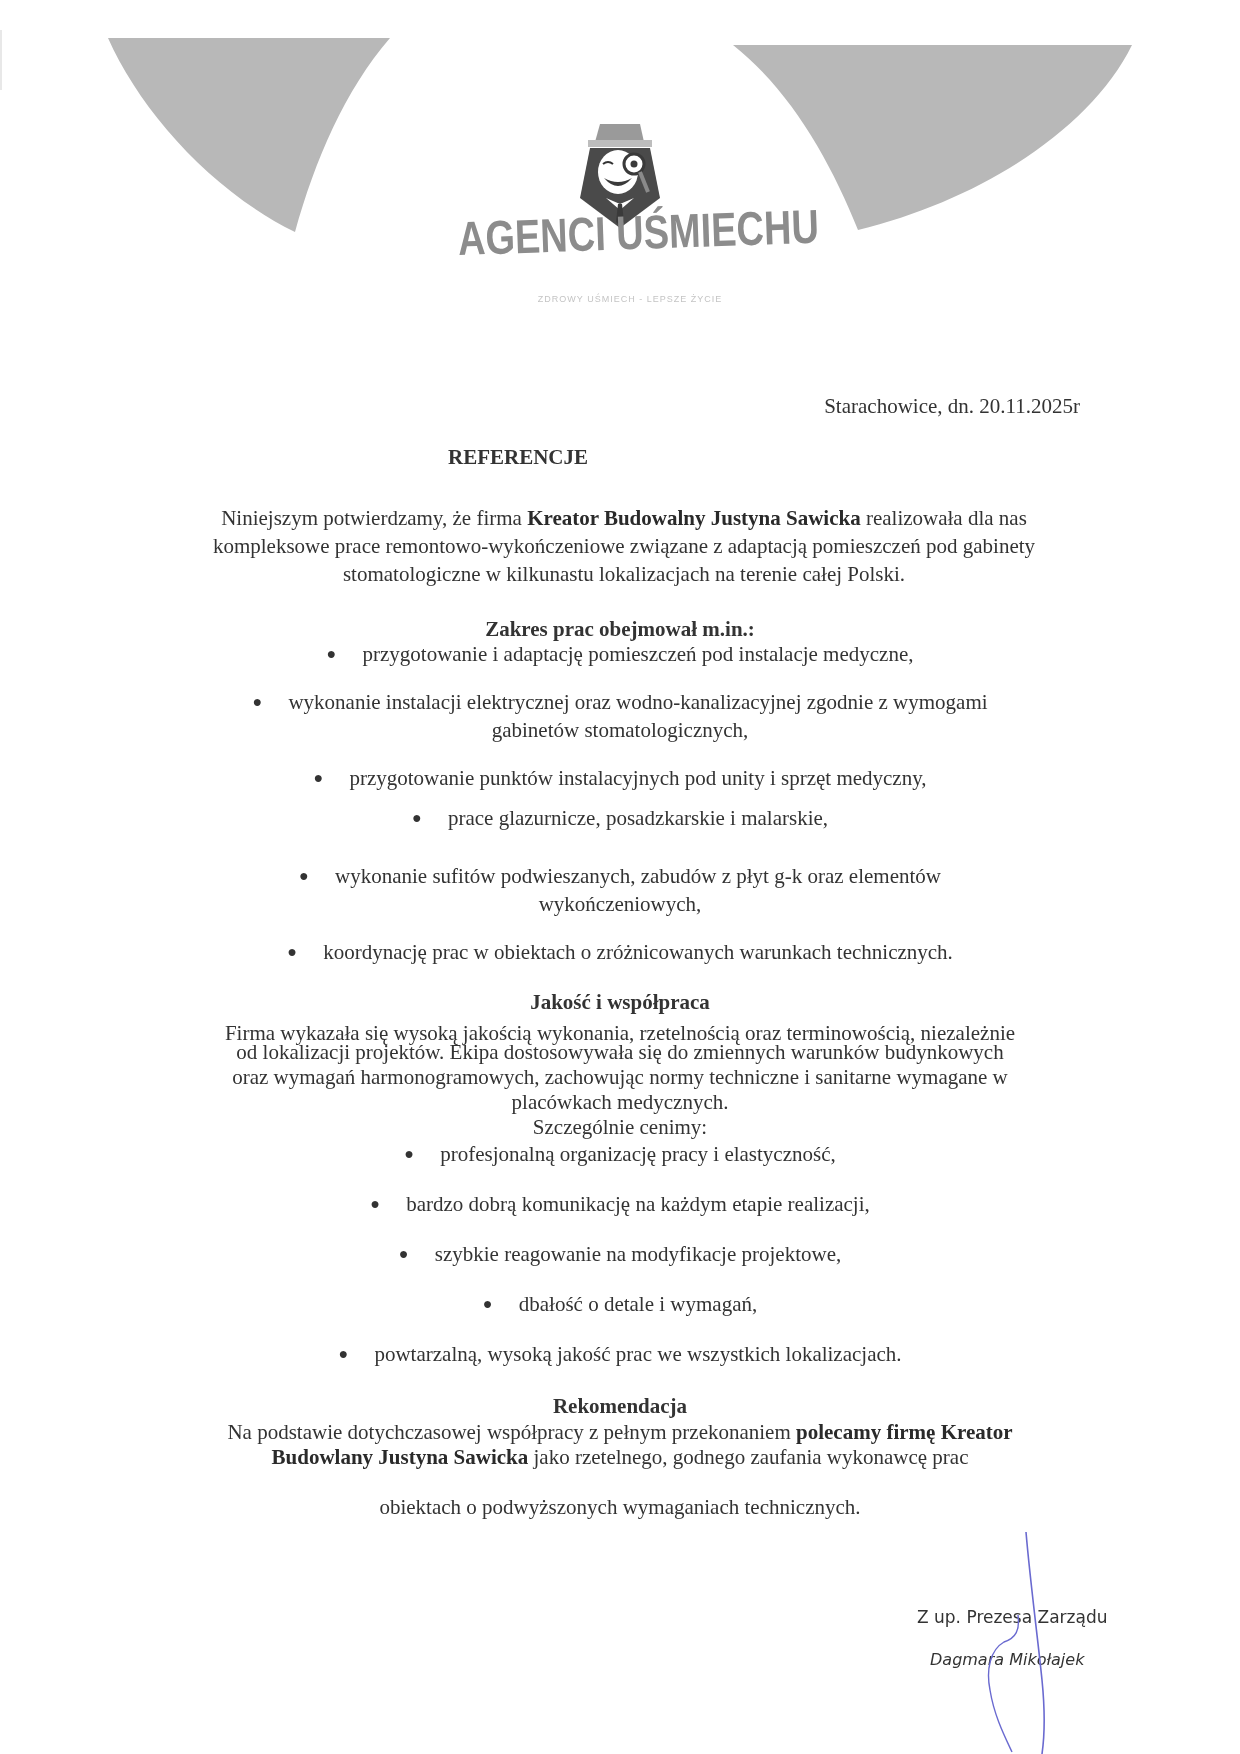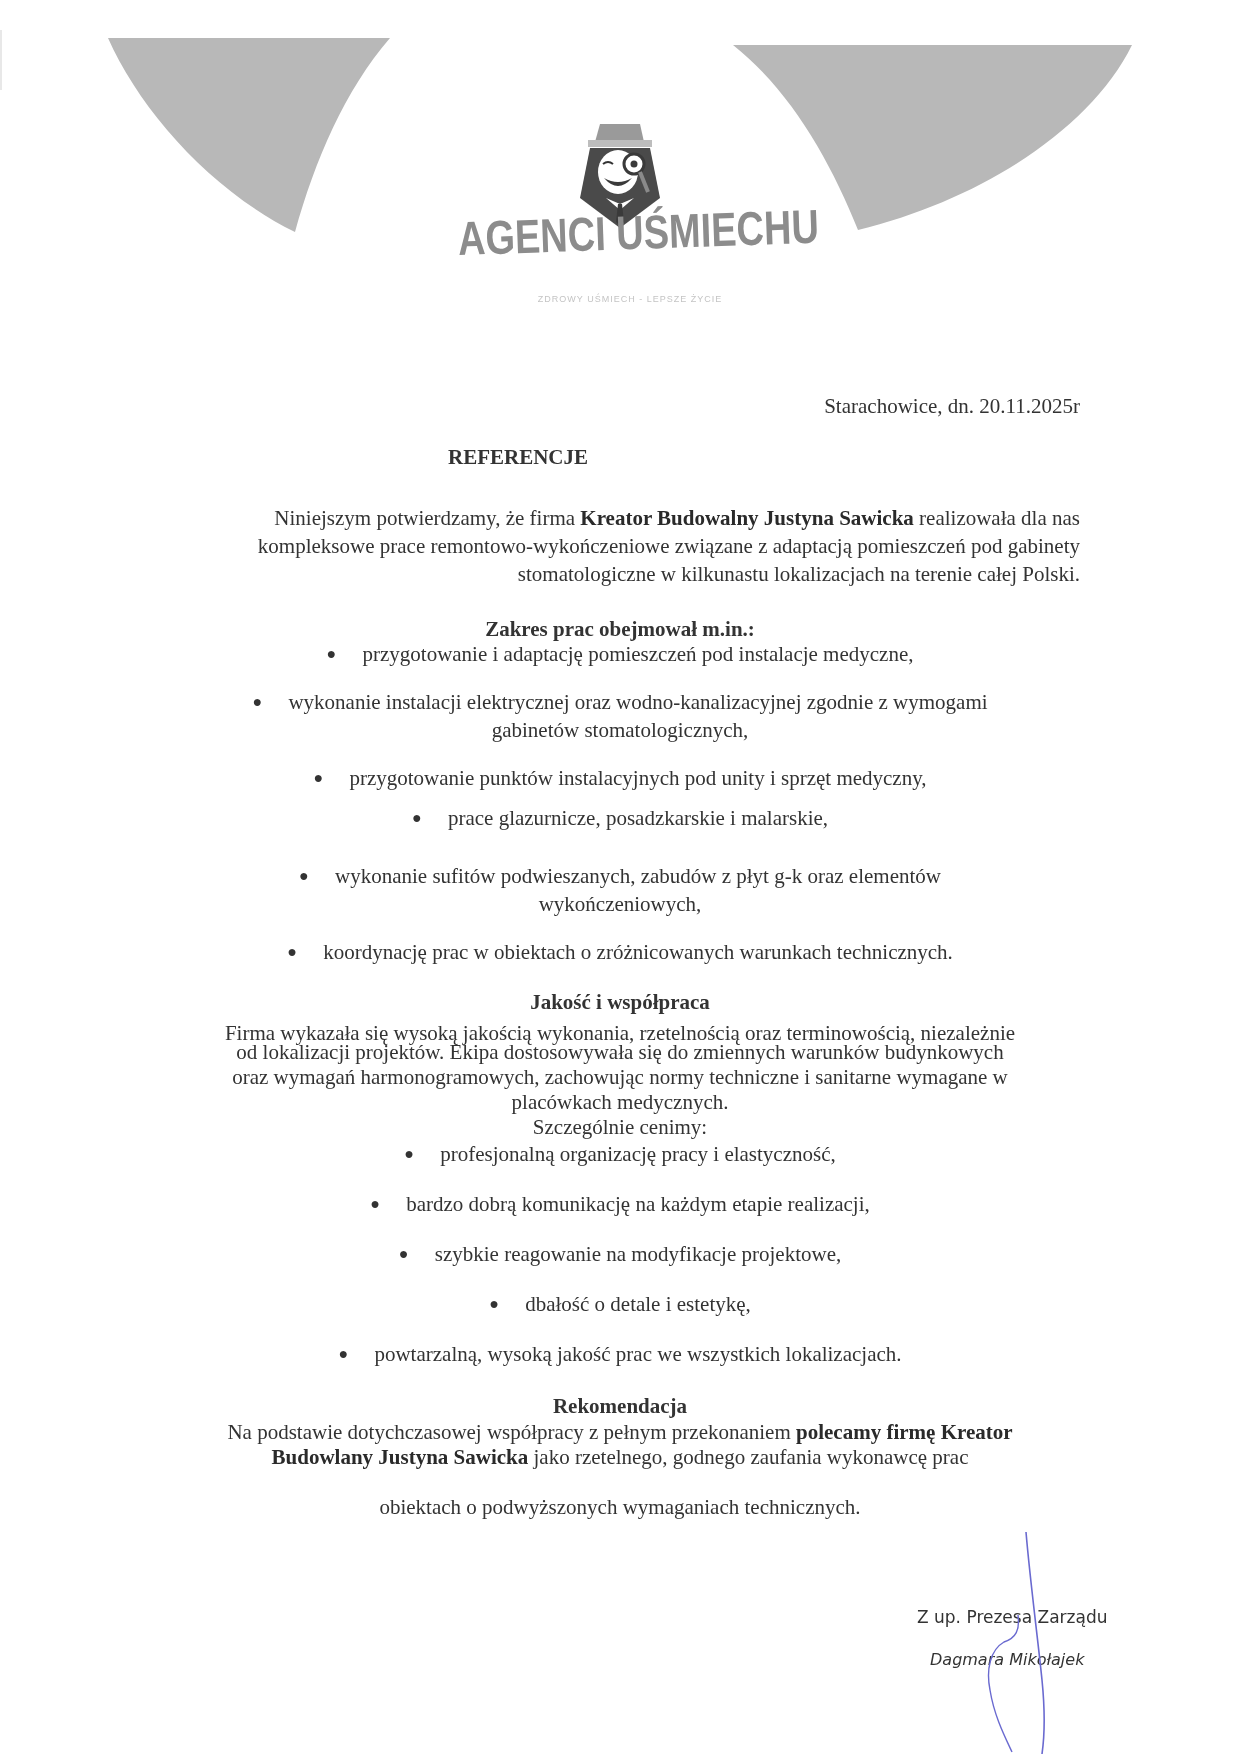--- a/index.html
+++ b/index.html
@@ -28,21 +28,21 @@
 
     .date-line {
       position: absolute; right: 160px; top: 394px;
       font-size: 21px; color: #333;
     }
     .doc-title {
       position: absolute; left: 0; width: 1036px; top: 445px; text-align: center;
       font-weight: bold; font-size: 21px; color: #333;
     }
     .block { position: absolute; left: 160px; width: 920px; font-size: 21px; line-height: 28px; color: #333; }
-    .intro { top: 504px; text-align: right; padding-left: 8px; width: 912px; }
+    .intro { top: 504px; text-align: center; padding-left: 8px; width: 912px; }
     .sect-head { font-weight: bold; }
     b { font-weight: bold; color: #2a2a2a; }
 
     .bullet { position: absolute; left: 0; width: 1240px; text-align: center; font-size: 21px; line-height: 28px; color: #333; }
     .bullet .dot { display: inline-block; width: 36px; text-align: left; font-size: 16px; vertical-align: 2px; }
     .bullet .cont { display: block; }
 
     .sig1 {
       position: absolute; left: 917px; top: 1607px;
       font-family: "DejaVu Sans", "Liberation Sans", sans-serif; font-size: 17px; color: #333;
@@ -129,21 +129,21 @@
   <div class="bullet" style="top:1140px;">
     <span class="dot">●</span><span>profesjonalną organizację pracy i elastyczność,</span>
   </div>
   <div class="bullet" style="top:1190px;">
     <span class="dot">●</span><span>bardzo dobrą komunikację na każdym etapie realizacji,</span>
   </div>
   <div class="bullet" style="top:1240px;">
     <span class="dot">●</span><span>szybkie reagowanie na modyfikacje projektowe,</span>
   </div>
   <div class="bullet" style="top:1290px;">
-    <span class="dot">●</span><span>dbałość o detale i estetykę,</span>
+    <span class="dot">●</span><span>dbałość o detale i wymagań,</span>
   </div>
   <div class="bullet" style="top:1340px;">
     <span class="dot">●</span><span>powtarzalną, wysoką jakość prac we wszystkich lokalizacjach.</span>
   </div>
 
   <div class="bullet sect-head" style="top:1392px;">Rekomendacja</div>
   <div class="bullet" style="top:1418px;">
     <span>Na podstawie dotychczasowej współpracy z pełnym przekonaniem </span><b>polecamy firmę Kreator</b>
   </div>
   <div class="bullet" style="top:1443px;">

